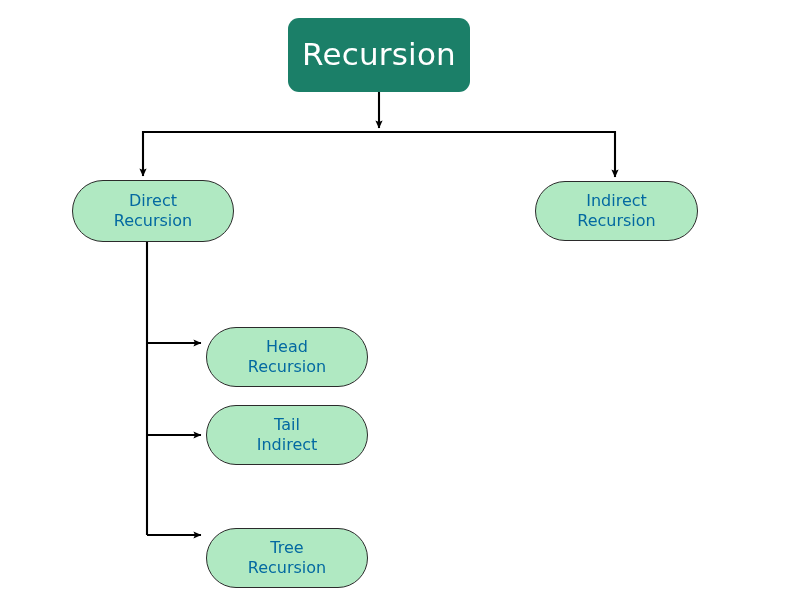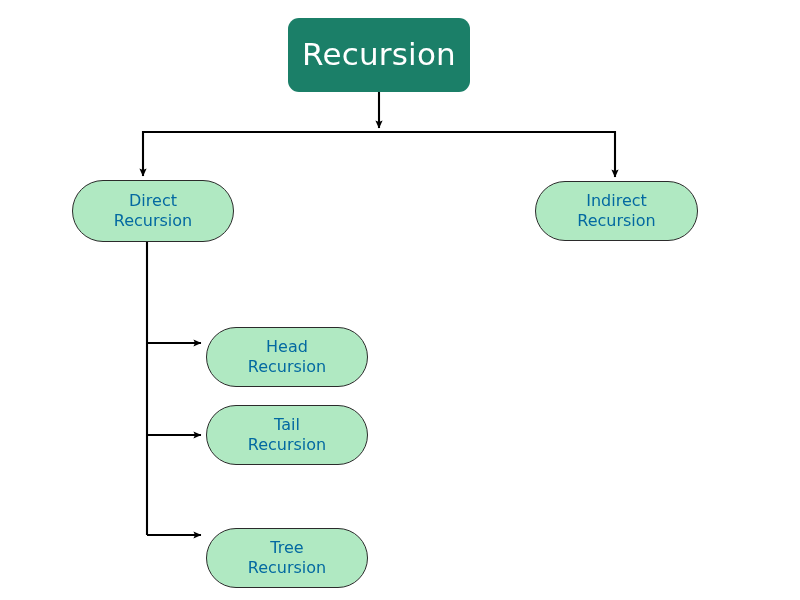--- a/index.html
+++ b/index.html
@@ -128,21 +128,21 @@
 Recursion</span>
   </div>
 
   <div class="node node-pill node-head">
     <span>Head
 Recursion</span>
   </div>
 
   <div class="node node-pill node-tail">
     <span>Tail
-Recursion</span>
+Indirect</span>
   </div>
 
   <div class="node node-pill node-tree">
     <span>Tree
 Recursion</span>
   </div>
 
 </div>
 
 </body></html>

